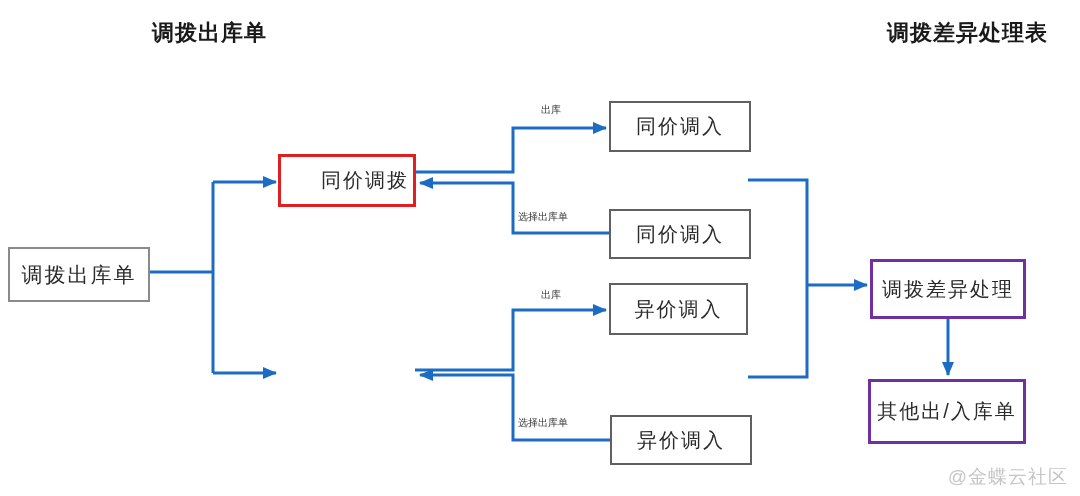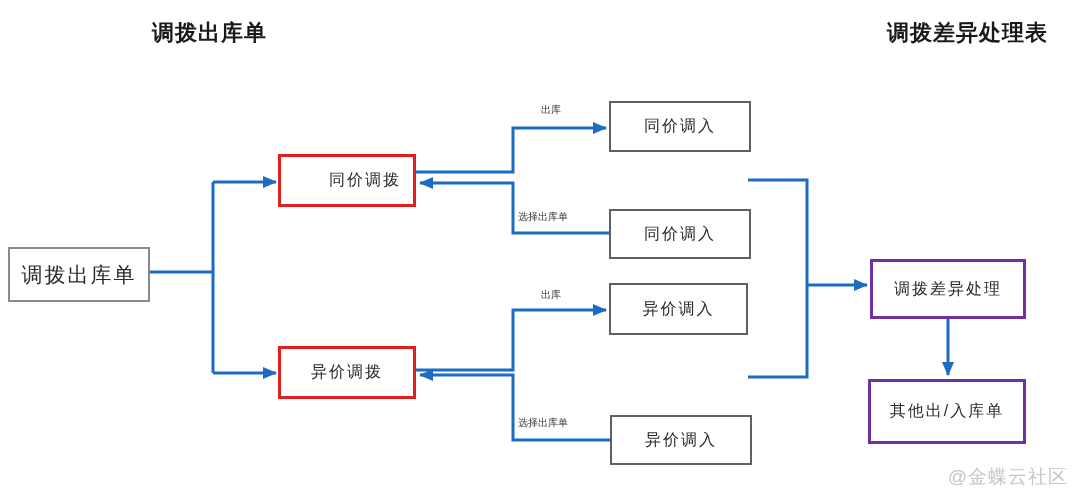--- a/index.html
+++ b/index.html
@@ -19,21 +19,21 @@
     font-size:22px;font-weight:bold;
     color:var(--header_text,#1a1a1a);
     letter-spacing:1px;
     white-space:nowrap;
   }
   .node{
     position:absolute;
     box-sizing:border-box;
     display:flex;align-items:center;justify-content:center;
     background:#fff;
-    font-size:16px;
+    font-size:20px;
     color:var(--text,#2b2b2b);
     letter-spacing:2px;
     white-space:nowrap;
     z-index:2;
   }
   .node.source{border:2px solid var(--gray_border,#8a8a8a);font-size:21px;}
   .node.red{border:3px solid var(--red,#e02020);}
   .node.mid{border:2px solid var(--mid_border,#606060);}
   .node.purple{border:3px solid var(--purple,#7030a0);}
   .edge-label{
@@ -82,21 +82,20 @@
     <path d="M415,370 H513 V310 H606" marker-end="url(#arrow)"></path>
     <path d="M610,440 H513 V375 H420" marker-end="url(#arrow)"></path>
     <path d="M748,180 H807 V377 H748"></path>
     <path d="M807,285 H867" marker-end="url(#arrow)"></path>
     <path d="M948,311 V375" marker-end="url(#arrow)"></path>
   </svg>
 
   <div class="node source" style="left:8px;top:247px;width:142px;height:55px;">调拨出库单</div>
 
   <div class="node red" style="left:278px;top:154px;width:138px;height:53px;padding-left:36px;">同价调拨</div>
-  <div class="node red" style="left:278px;top:346px;width:138px;height:53px;">异价调拨</div>
 
   <div class="node mid" style="left:609px;top:101px;width:142px;height:51px;">同价调入</div>
   <div class="node mid" style="left:609px;top:209px;width:142px;height:50px;">同价调入</div>
   <div class="node mid" style="left:609px;top:283px;width:139px;height:52px;">异价调入</div>
   <div class="node mid" style="left:610px;top:415px;width:142px;height:50px;">异价调入</div>
 
   <div class="node purple" style="left:870px;top:259px;width:156px;height:60px;">调拨差异处理</div>
   <div class="node purple" style="left:868px;top:379px;width:158px;height:65px;">其他出/入库单</div>
 
   <div class="edge-label" style="left:541px;top:103px;">出库</div>

